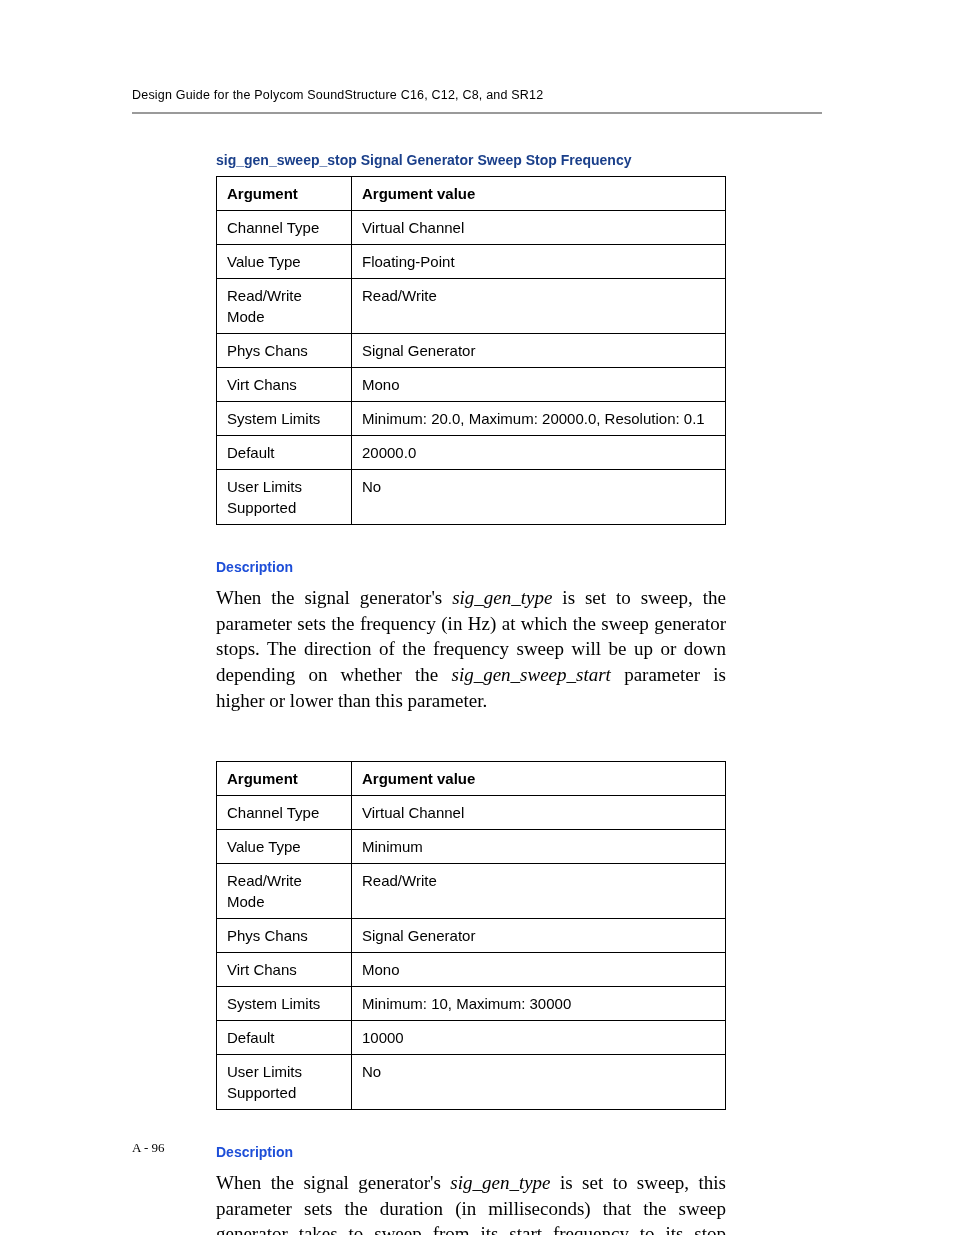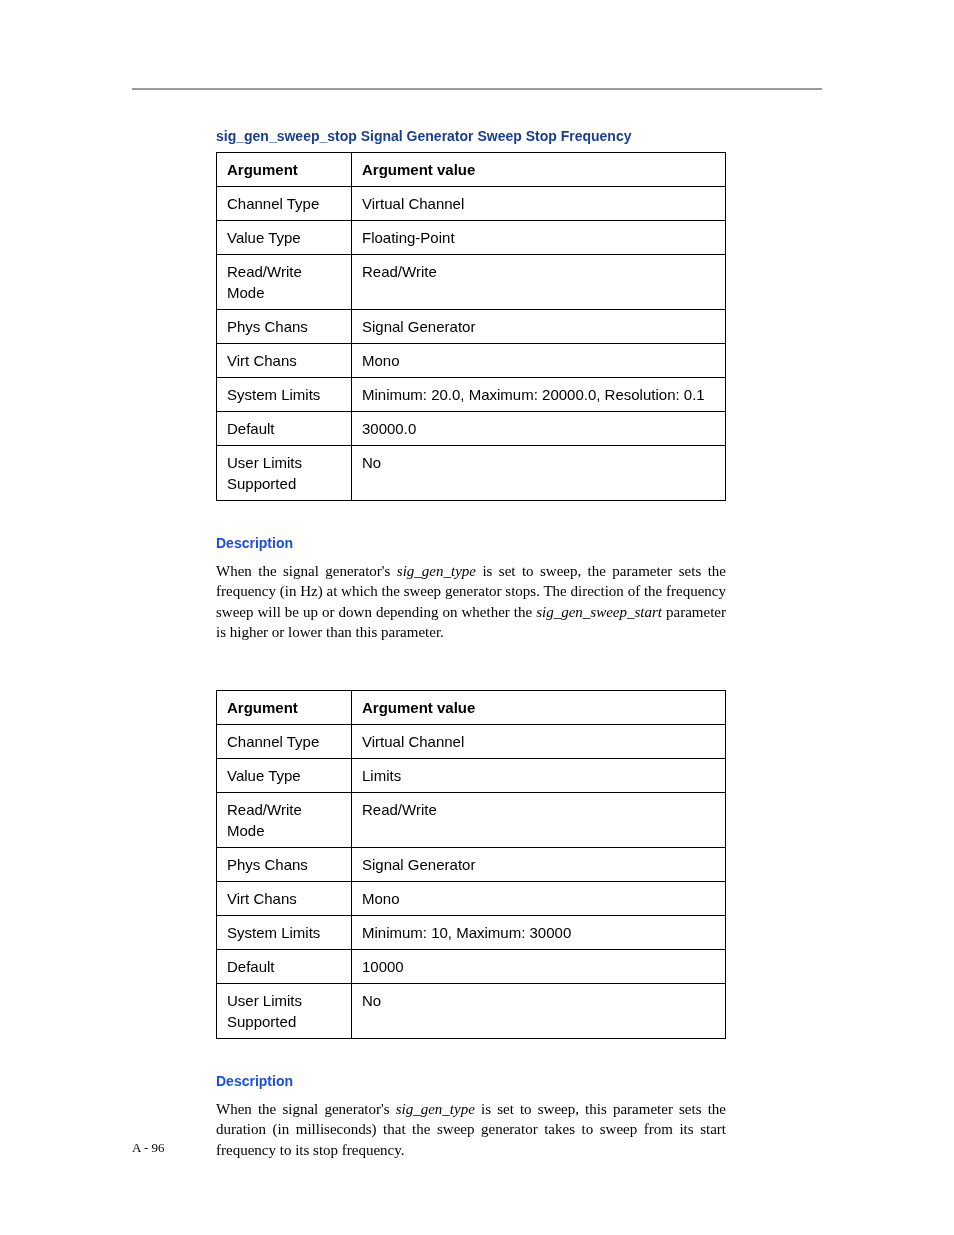--- a/index.html
+++ b/index.html
@@ -65,40 +65,41 @@
   table.param col.c1 { width: 135px; }
   .desc-heading {
     font-family: "Futura", "Trebuchet MS", Arial, sans-serif;
     font-size: 14px;
     font-weight: 600;
     color: #1d4ed8;
     margin: 34px 0 10px 0;
   }
   .body-text {
     font-family: "Georgia", "Palatino Linotype", "Book Antiqua", serif;
-    font-size: 15px;
+    font-size: 19px;
     line-height: 1.35;
     text-align: justify;
     margin: 0 0 8px 0;
   }
   .body-text em { font-style: italic; }
   .gap { height: 40px; }
   .footer {
     position: absolute;
     bottom: 79px;
     left: 132px;
     font-family: "Georgia", "Palatino Linotype", serif;
     font-size: 13px;
   }
 </style>
 </head>
 <body>
 
 <div class="page">
 
+  <div class="running-header">Design Guide for the Polycom SoundStructure C16, C12, C8, and SR12</div>
   <hr class="rule">
 
   <div class="content">
 
     <div class="section-title">sig_gen_sweep_stop Signal Generator Sweep Stop Frequency</div>
     <table class="param">
       <colgroup>
           <col class="c1">
           <col>
         </colgroup>
@@ -128,21 +129,21 @@
         <tr>
             <td>Virt Chans</td>
             <td>Mono</td>
           </tr>
         <tr>
             <td>System Limits</td>
             <td>Minimum: 20.0, Maximum: 20000.0, Resolution: 0.1</td>
           </tr>
         <tr>
             <td>Default</td>
-            <td>30000.0</td>
+            <td>20000.0</td>
           </tr>
         <tr>
             <td>User Limits Supported</td>
             <td>No</td>
           </tr>
       </tbody>
     </table>
 
     <div class="desc-heading">Description</div>
     <p class="body-text">
@@ -162,21 +163,21 @@
           <th>Argument value</th>
         </tr>
       </thead>
       <tbody>
         <tr>
             <td>Channel Type</td>
             <td>Virtual Channel</td>
           </tr>
         <tr>
             <td>Value Type</td>
-            <td>Limits</td>
+            <td>Minimum</td>
           </tr>
         <tr>
             <td>Read/Write Mode</td>
             <td>Read/Write</td>
           </tr>
         <tr>
             <td>Phys Chans</td>
             <td>Signal Generator</td>
           </tr>
         <tr>

